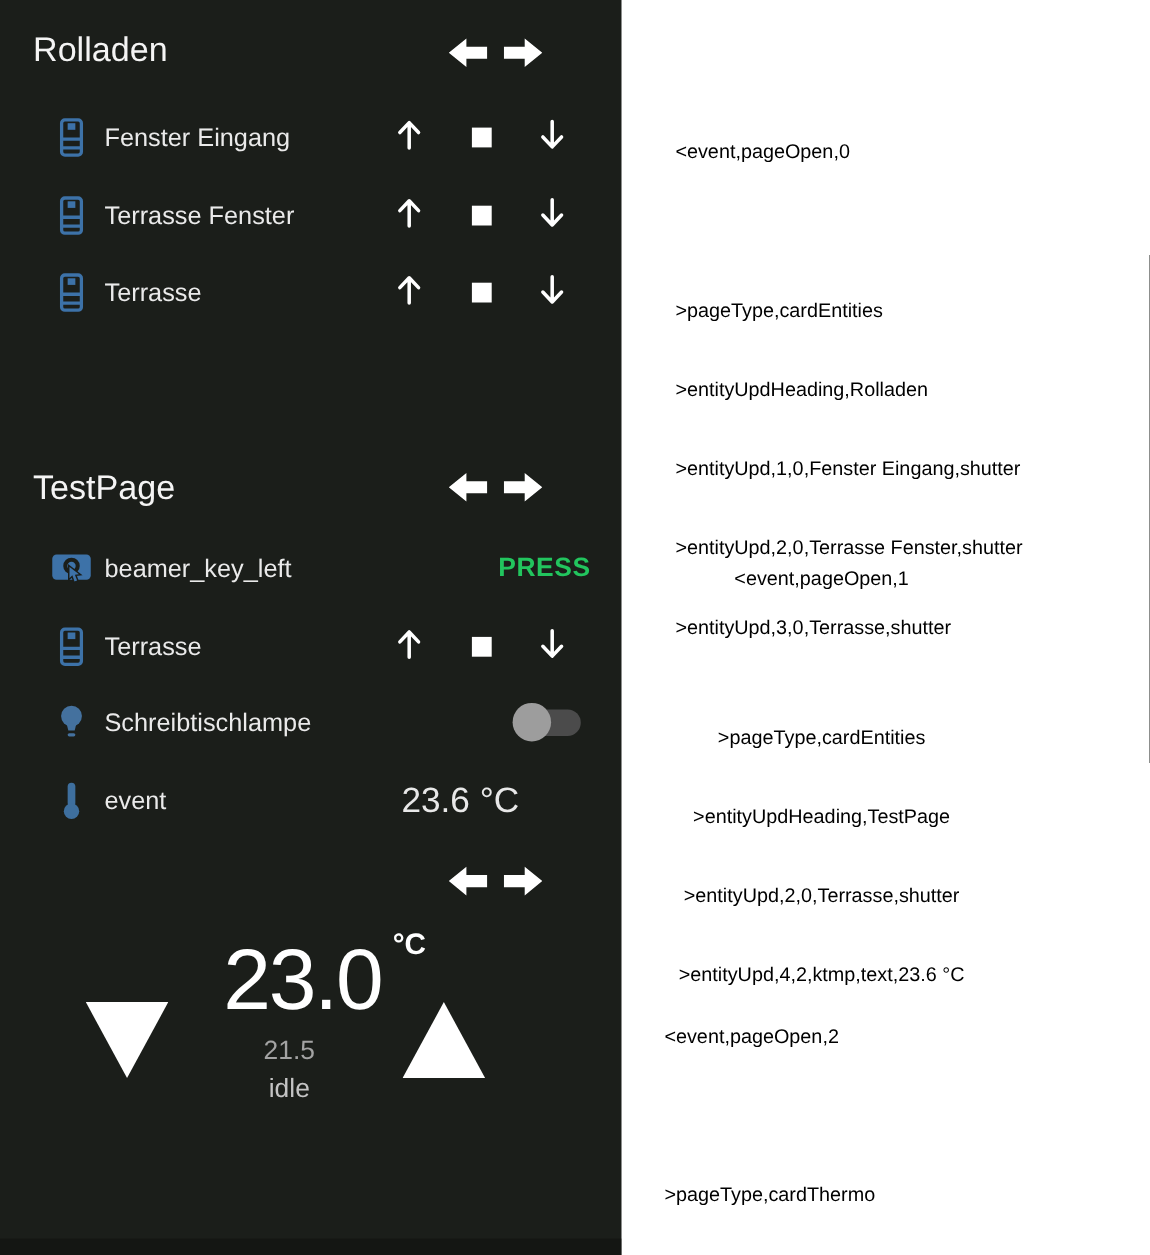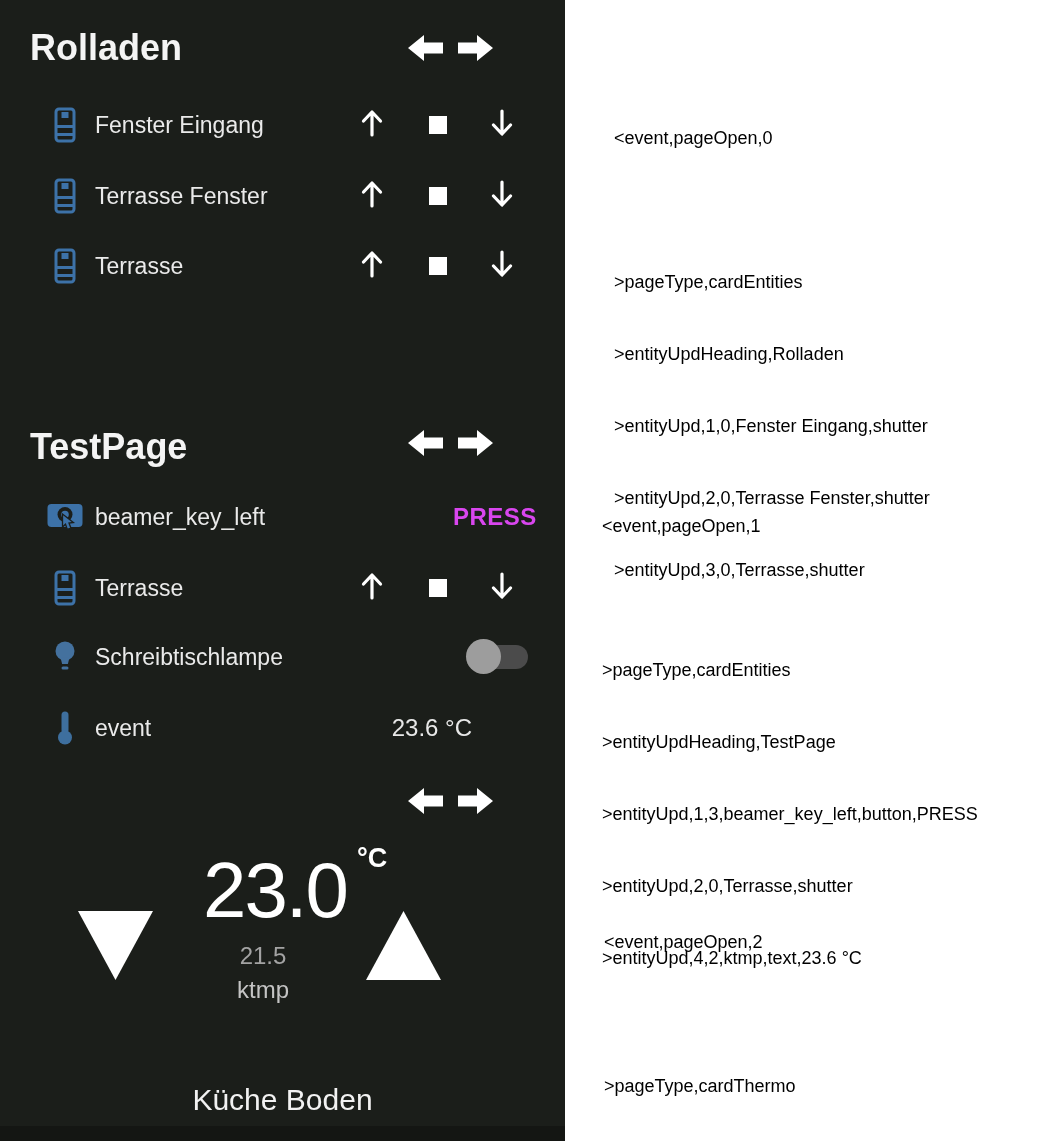--- a/index.html
+++ b/index.html
@@ -3,49 +3,49 @@
 <meta charset="utf-8">
 <style>
   html,body{margin:0;padding:0;}
   body{
     width:1045px;height:1141px;position:relative;background:#ffffff;
     font-family:"Liberation Sans",sans-serif;overflow:hidden;
   }
   
   .panel{position:absolute;left:0;top:0;width:565px;height:1141px;background:#1b1e1a;overflow:hidden;}
   .bottom-strip{position:absolute;left:0;top:1126px;width:565px;height:15px;background:#141613;}
-  .card-title{position:absolute;left:30px;color:#f4f4f4;font-size:36px;font-weight:700;}
+  .card-title{position:absolute;left:30px;color:#f4f4f4;font-size:31px;font-weight:400;}
   .nav{position:absolute;display:flex;gap:15px;}
   .nav svg{display:block;}
   .row{position:absolute;left:0;width:509px;height:60px;}
   .e-icon{position:absolute;left:46px;top:50%;transform:translateY(-50%);width:38px;display:flex;justify-content:center;}
   .e-label{position:absolute;left:95px;top:50%;transform:translateY(-50%);color:#eaeaea;font-size:23px;white-space:nowrap;}
   .c-up{position:absolute;left:359px;top:50%;transform:translateY(-50%);}
   .c-stop{position:absolute;left:429px;top:50%;transform:translateY(-50%);width:18px;height:18px;background:#ffffff;}
   .c-down{position:absolute;left:489px;top:50%;transform:translateY(-50%);}
   .e-press{position:absolute;left:453px;width:76px;text-align:right;top:50%;transform:translateY(-50%);
-    color:#d946ef;font-size:24px;font-weight:bold;letter-spacing:0.5px;}
-  .e-value{position:absolute;right:37px;top:50%;transform:translateY(-50%);color:#e8e8e8;font-size:24px;white-space:nowrap;}
+    color:#22c55e;font-size:24px;font-weight:bold;letter-spacing:0.5px;}
+  .e-value{position:absolute;right:37px;top:50%;transform:translateY(-50%);color:#e8e8e8;font-size:32px;white-space:nowrap;}
   .toggle{position:absolute;left:466px;top:50%;transform:translateY(-50%);width:64px;height:36px;}
   .toggle .track{position:absolute;left:8px;top:6px;width:54px;height:24px;border-radius:12px;background:#4b4b4b;}
   .toggle .knob{position:absolute;left:0;top:0;width:35px;height:35px;border-radius:50%;background:#9d9d9d;}
   
   .temp{position:absolute;left:203px;top:851px;color:#ffffff;font-size:78px;font-weight:normal;letter-spacing:-2px;line-height:1;}
   .temp-unit{position:absolute;left:357px;top:845px;color:#ffffff;font-size:27px;font-weight:bold;line-height:1;}
   .tri{position:absolute;}
   .tri-down{left:78px;top:911px;}
   .tri-up{left:366px;top:911px;}
   .setpoint{position:absolute;left:183px;top:944px;width:160px;text-align:center;color:#a3a3a3;font-size:24px;line-height:1;}
   .hvac-state{position:absolute;left:183px;top:978px;width:160px;text-align:center;color:#c4c4c4;font-size:24px;line-height:1;}
   .thermo-title{position:absolute;left:0;top:1083px;width:565px;text-align:center;color:#f2f2f2;font-size:30px;}
   
   .log-block{position:absolute;color:#000;font-size:18px;font-weight:normal;line-height:24px;white-space:pre;}
   .log-gap{height:24px;}
   .lb0{left:614px;top:78px;}
-  .lb1{left:602px;top:466px;}
+  .lb1{left:617px;top:466px;text-align:center;}
   .lb2{left:604px;top:882px;}
 </style>
 </head>
 <body>
 
 <div class="panel">
 
   <div class="card-title" style="top:27px">Rolladen</div>
   <div class="nav" style="left:408px;top:33px">
     <span>
@@ -226,42 +226,40 @@
         <polygon points="0,0 75,0 37.5,69" fill="#ffffff"></polygon>
       </svg>
   </span>
   <span class="tri tri-up">
     <svg width="75" height="69" viewBox="0 0 75 69">
         <polygon points="37.5,0 75,69 0,69" fill="#ffffff"></polygon>
       </svg>
   </span>
 
   <div class="setpoint">21.5</div>
-  <div class="hvac-state">ktmp</div>
-  <div class="thermo-title">Küche Boden</div>
+  <div class="hvac-state">idle</div>
 
   <div class="bottom-strip"></div>
 </div>
 
 <div class="log-block lb0">
   <div>&lt;event,pageOpen,0</div>
   <div class="log-gap"></div>
   <div>&gt;pageType,cardEntities</div>
   <div>&gt;entityUpdHeading,Rolladen</div>
   <div>&gt;entityUpd,1,0,Fenster Eingang,shutter</div>
   <div>&gt;entityUpd,2,0,Terrasse Fenster,shutter</div>
   <div>&gt;entityUpd,3,0,Terrasse,shutter</div>
 </div>
 
 <div class="log-block lb1">
   <div>&lt;event,pageOpen,1</div>
   <div class="log-gap"></div>
   <div>&gt;pageType,cardEntities</div>
   <div>&gt;entityUpdHeading,TestPage</div>
-  <div>&gt;entityUpd,1,3,beamer_key_left,button,PRESS</div>
   <div>&gt;entityUpd,2,0,Terrasse,shutter</div>
   <div>&gt;entityUpd,4,2,ktmp,text,23.6 °C</div>
 </div>
 
 <div class="log-block lb2">
   <div>&lt;event,pageOpen,2</div>
   <div class="log-gap"></div>
   <div>&gt;pageType,cardThermo</div>
   
 </div>

